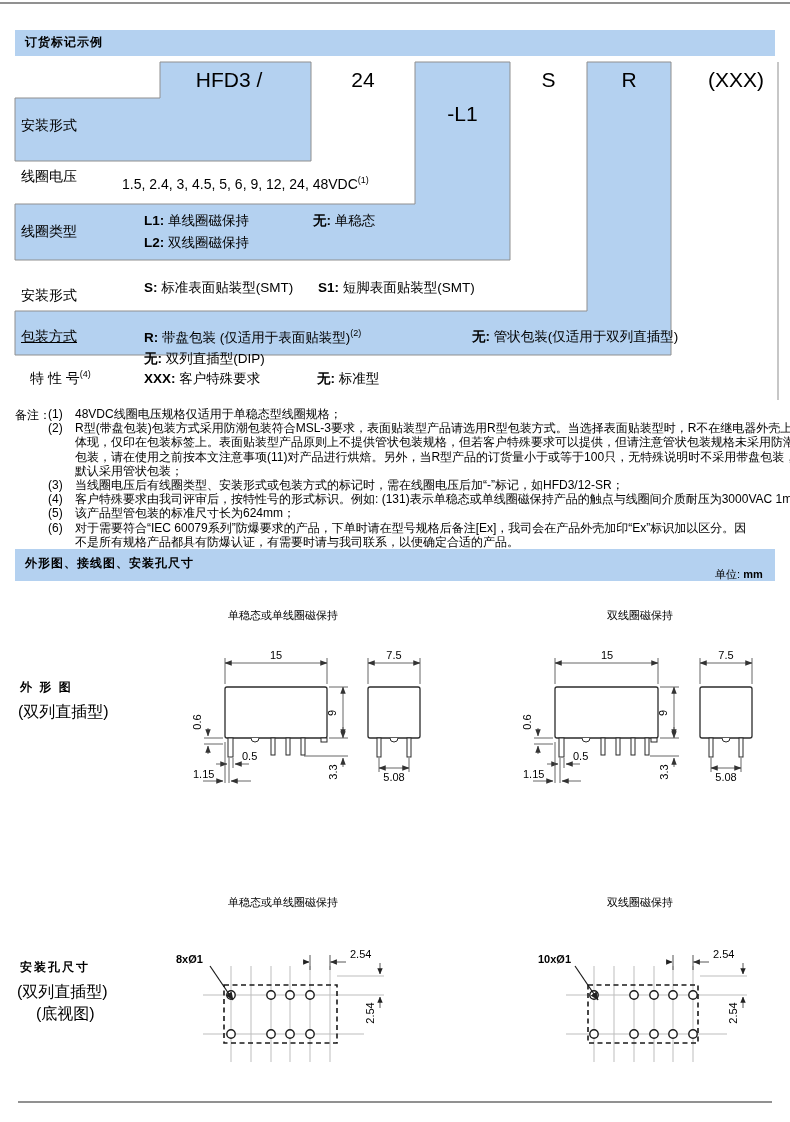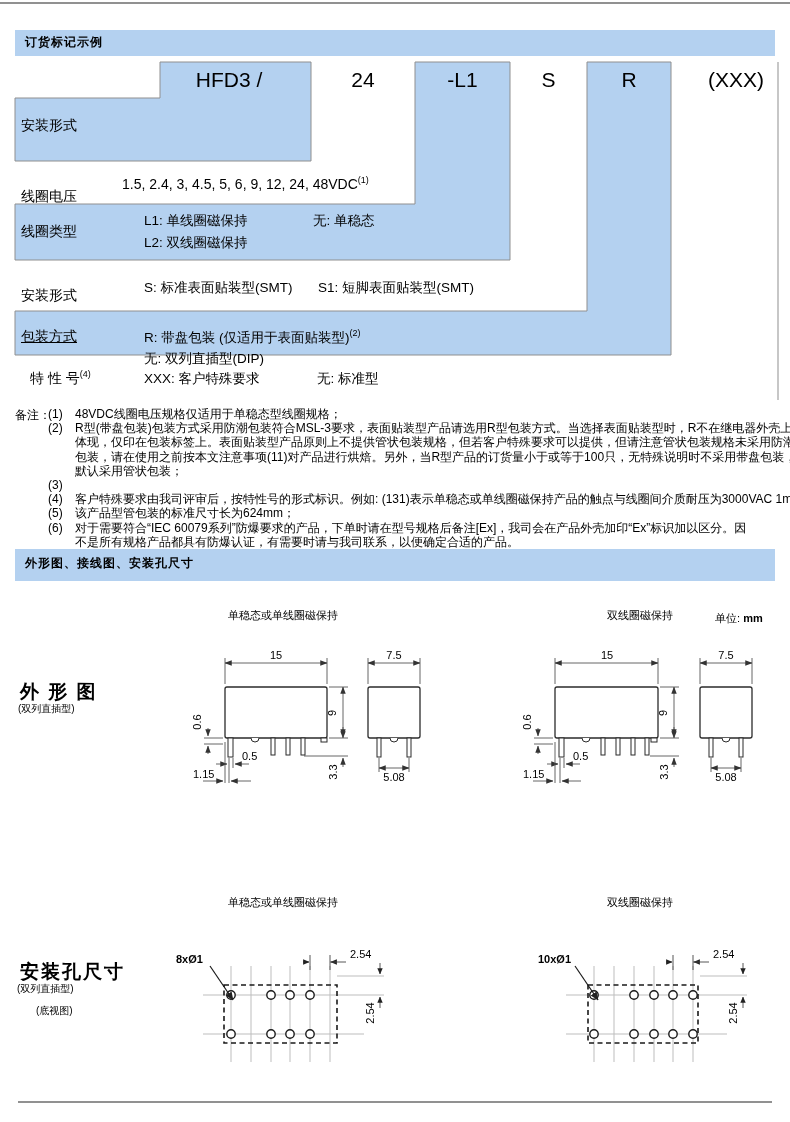--- a/index.html
+++ b/index.html
@@ -4,30 +4,30 @@
 <style>
   html,body{margin:0;padding:0;background:#fff;}
   #page{position:relative;width:790px;height:1122px;background:#fff;overflow:hidden;
         font-family:"Liberation Sans","DejaVu Sans",sans-serif;color:#000;}
   .abs{position:absolute;}
   .bar{background:#b4d1f0;}
   .bar-title{font-size:12px;font-weight:bold;letter-spacing:1px;}
   .codeseg{top:62px;height:36px;line-height:36px;text-align:center;font-size:21px;white-space:nowrap;}
   .rowlabel{font-size:14px;white-space:nowrap;}
   .rowtext{font-size:13.5px;white-space:nowrap;}
-  .rowtext b{font-weight:normal;padding-left:20px;}
+  .rowtext b{font-weight:bold;padding-left:20px;}
   sup{font-size:9px;}
   .notes{font-size:12px;}
   .noterow{position:relative;height:14.2px;line-height:14.2px;white-space:nowrap;}
   .nnum{position:absolute;left:0;top:0;}
   .ntext{position:absolute;left:27px;top:0;}
   .coltitle{font-size:11px;text-align:center;white-space:nowrap;}
-  .dwglabel{font-size:19px;font-weight:bold;letter-spacing:2px;white-space:nowrap;}
-  .dwgsub{font-size:10px;white-space:nowrap;}
-  .unit{font-size:11px;white-space:nowrap;margin-top:44px;}
+  .dwglabel{font-size:12px;font-weight:bold;letter-spacing:2px;white-space:nowrap;}
+  .dwgsub{font-size:16px;white-space:nowrap;}
+  .unit{font-size:11px;white-space:nowrap;}
   .unit b{font-weight:bold;}
   svg text{font-family:"Liberation Sans","DejaVu Sans",sans-serif;font-size:11px;fill:#000;}
   .hline{background:#919191;}
 </style>
 </head>
 <body>
 
 <div id="page">
 
   <div class="abs hline" style="left:0;top:2px;width:790px;height:2px;"></div>
@@ -40,44 +40,45 @@
     <g fill="#b4d1f0" stroke="#8f8f8f" stroke-width="1">
       <polygon points="160,62 311,62 311,161 15,161 15,98 160,98"></polygon>
       <polygon points="415,62 510,62 510,260 15,260 15,204 415,204"></polygon>
       <polygon points="587,62 671,62 671,355 15,355 15,311 587,311"></polygon>
     </g>
     <line x1="778" y1="62" x2="778" y2="400" stroke="#8f8f8f" stroke-width="1"></line>
   </svg>
 
   <div class="abs codeseg" style="left:160px;width:138px;">HFD3 /</div>
   <div class="abs codeseg" style="left:311px;width:104px;">24</div>
-  <div class="abs codeseg" style="left:415px;width:95px;">-L1</div>
+  <div class="abs codeseg" style="left:415px;width:95px;margin-top:34px;">-L1</div>
   <div class="abs codeseg" style="left:510px;width:77px;">S</div>
   <div class="abs codeseg" style="left:587px;width:84px;">R</div>
   <div class="abs codeseg" style="left:671px;width:130px;">(XXX)</div>
 
   <div class="abs rowlabel" style="left:21px;top:117px;">安装形式</div>
 
-  <div class="abs rowlabel" style="left:21px;top:188px;font-family:Liberation Serif, serif;">线圈电压</div>
+  <div class="abs rowlabel" style="left:21px;top:168px;font-family:Liberation Serif, serif;">线圈电压</div>
   <div class="abs rowtext" style="left:122px;top:175px;font-size:14px;">
     <span>1.5, 2.4, 3,  4.5,  5,  6,  9,  12,  24,  48VDC</span><sup>(1)</sup>
   </div>
 
   <div class="abs rowlabel" style="left:21px;top:223px;">线圈类型</div>
   <div class="abs rowtext" style="left:124px;top:212px;"><b>L1:</b> <span>单线圈磁保持</span></div>
   <div class="abs rowtext" style="left:293px;top:212px;"><b>无:</b> <span>单稳态</span></div>
   <div class="abs rowtext" style="left:124px;top:234px;"><b>L2:</b> <span>双线圈磁保持</span></div>
 
   <div class="abs rowlabel" style="left:21px;top:287px;">安装形式</div>
   <div class="abs rowtext" style="left:124px;top:279px;"><b>S:</b> <span>标准表面贴装型(SMT)</span></div>
   <div class="abs rowtext" style="left:298px;top:279px;"><b>S1:</b> <span>短脚表面贴装型(SMT)</span></div>
   <div class="abs rowtext" style="left:124px;top:302px;margin-top:48px;"><b>无:</b> <span>双列直插型(DIP)</span></div>
 
   <div class="abs rowlabel" style="left:21px;top:328px;text-decoration:underline;">包装方式</div>
   <div class="abs rowtext" style="left:124px;top:328px;"><b>R:</b> <span>带盘包装 (仅适用于表面贴装型)</span><sup>(2)</sup></div>
+  <div class="abs rowtext" style="left:452px;top:328px;"><b>无:</b> <span>管状包装(仅适用于双列直插型)</span></div>
 
   <div class="abs rowlabel" style="left:30px;top:369px;"><span>特 性 号</span><sup>(4)</sup></div>
   <div class="abs rowtext" style="left:124px;top:370px;"><b>XXX:</b> <span>客户特殊要求</span></div>
   <div class="abs rowtext" style="left:297px;top:370px;text-align:right;"><b>无:</b> <span>标准型</span></div>
 
   <div class="abs notes" style="left:15px;top:407px;">备注：</div>
   <div class="abs notes" style="left:48px;top:407px;width:730px;">
     <div class="noterow">
         <span class="nnum">(1)</span>
         <span class="ntext">48VDC线圈电压规格仅适用于单稳态型线圈规格；</span>
@@ -93,20 +94,21 @@
     <div class="noterow">
         <span class="nnum"></span>
         <span class="ntext">包装，请在使用之前按本文注意事项(11)对产品进行烘焙。另外，当R型产品的订货量小于或等于100只，无特殊说明时不采用带盘包装，</span>
       </div>
     <div class="noterow">
         <span class="nnum"></span>
         <span class="ntext">默认采用管状包装；</span>
       </div>
     <div class="noterow">
         <span class="nnum">(3)</span>
+        <span class="ntext">当线圈电压后有线圈类型、安装形式或包装方式的标记时，需在线圈电压后加“-”标记，如HFD3/12-SR；</span>
       </div>
     <div class="noterow">
         <span class="nnum">(4)</span>
         <span class="ntext">客户特殊要求由我司评审后，按特性号的形式标识。例如: (131)表示单稳态或单线圈磁保持产品的触点与线圈间介质耐压为3000VAC 1min；</span>
       </div>
     <div class="noterow">
         <span class="nnum">(5)</span>
         <span class="ntext">该产品型管包装的标准尺寸长为624mm；</span>
       </div>
     <div class="noterow">

